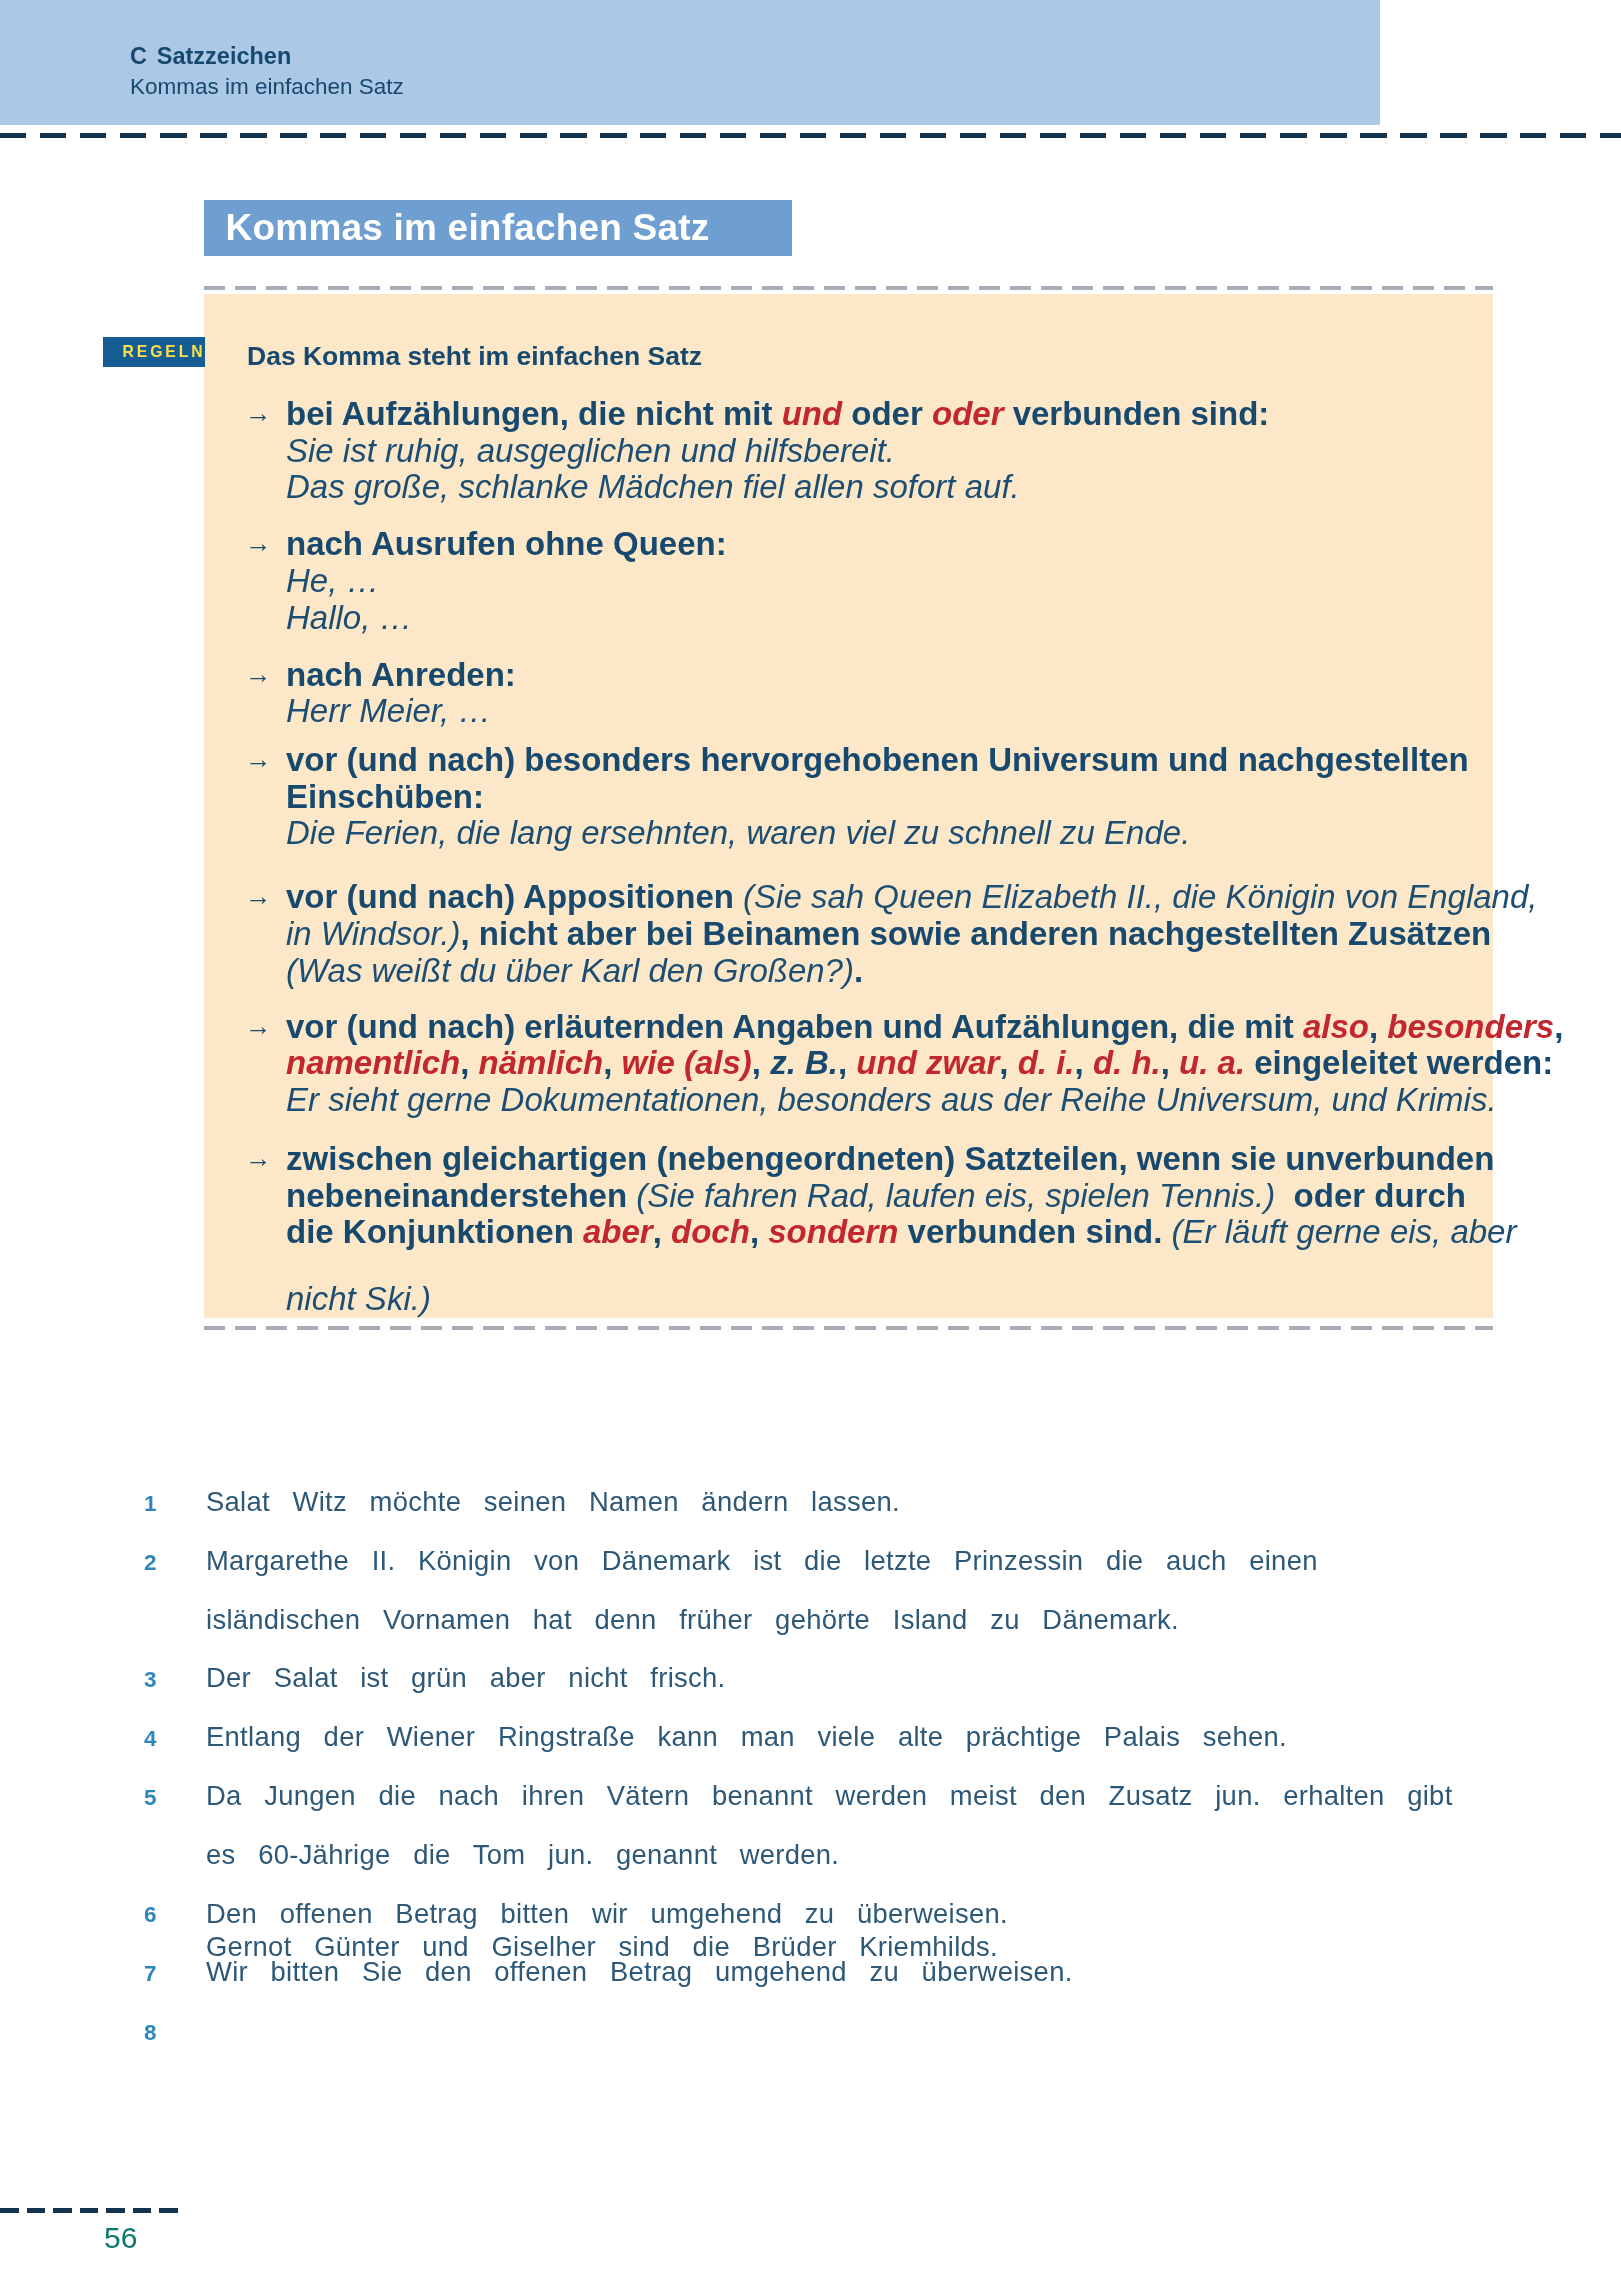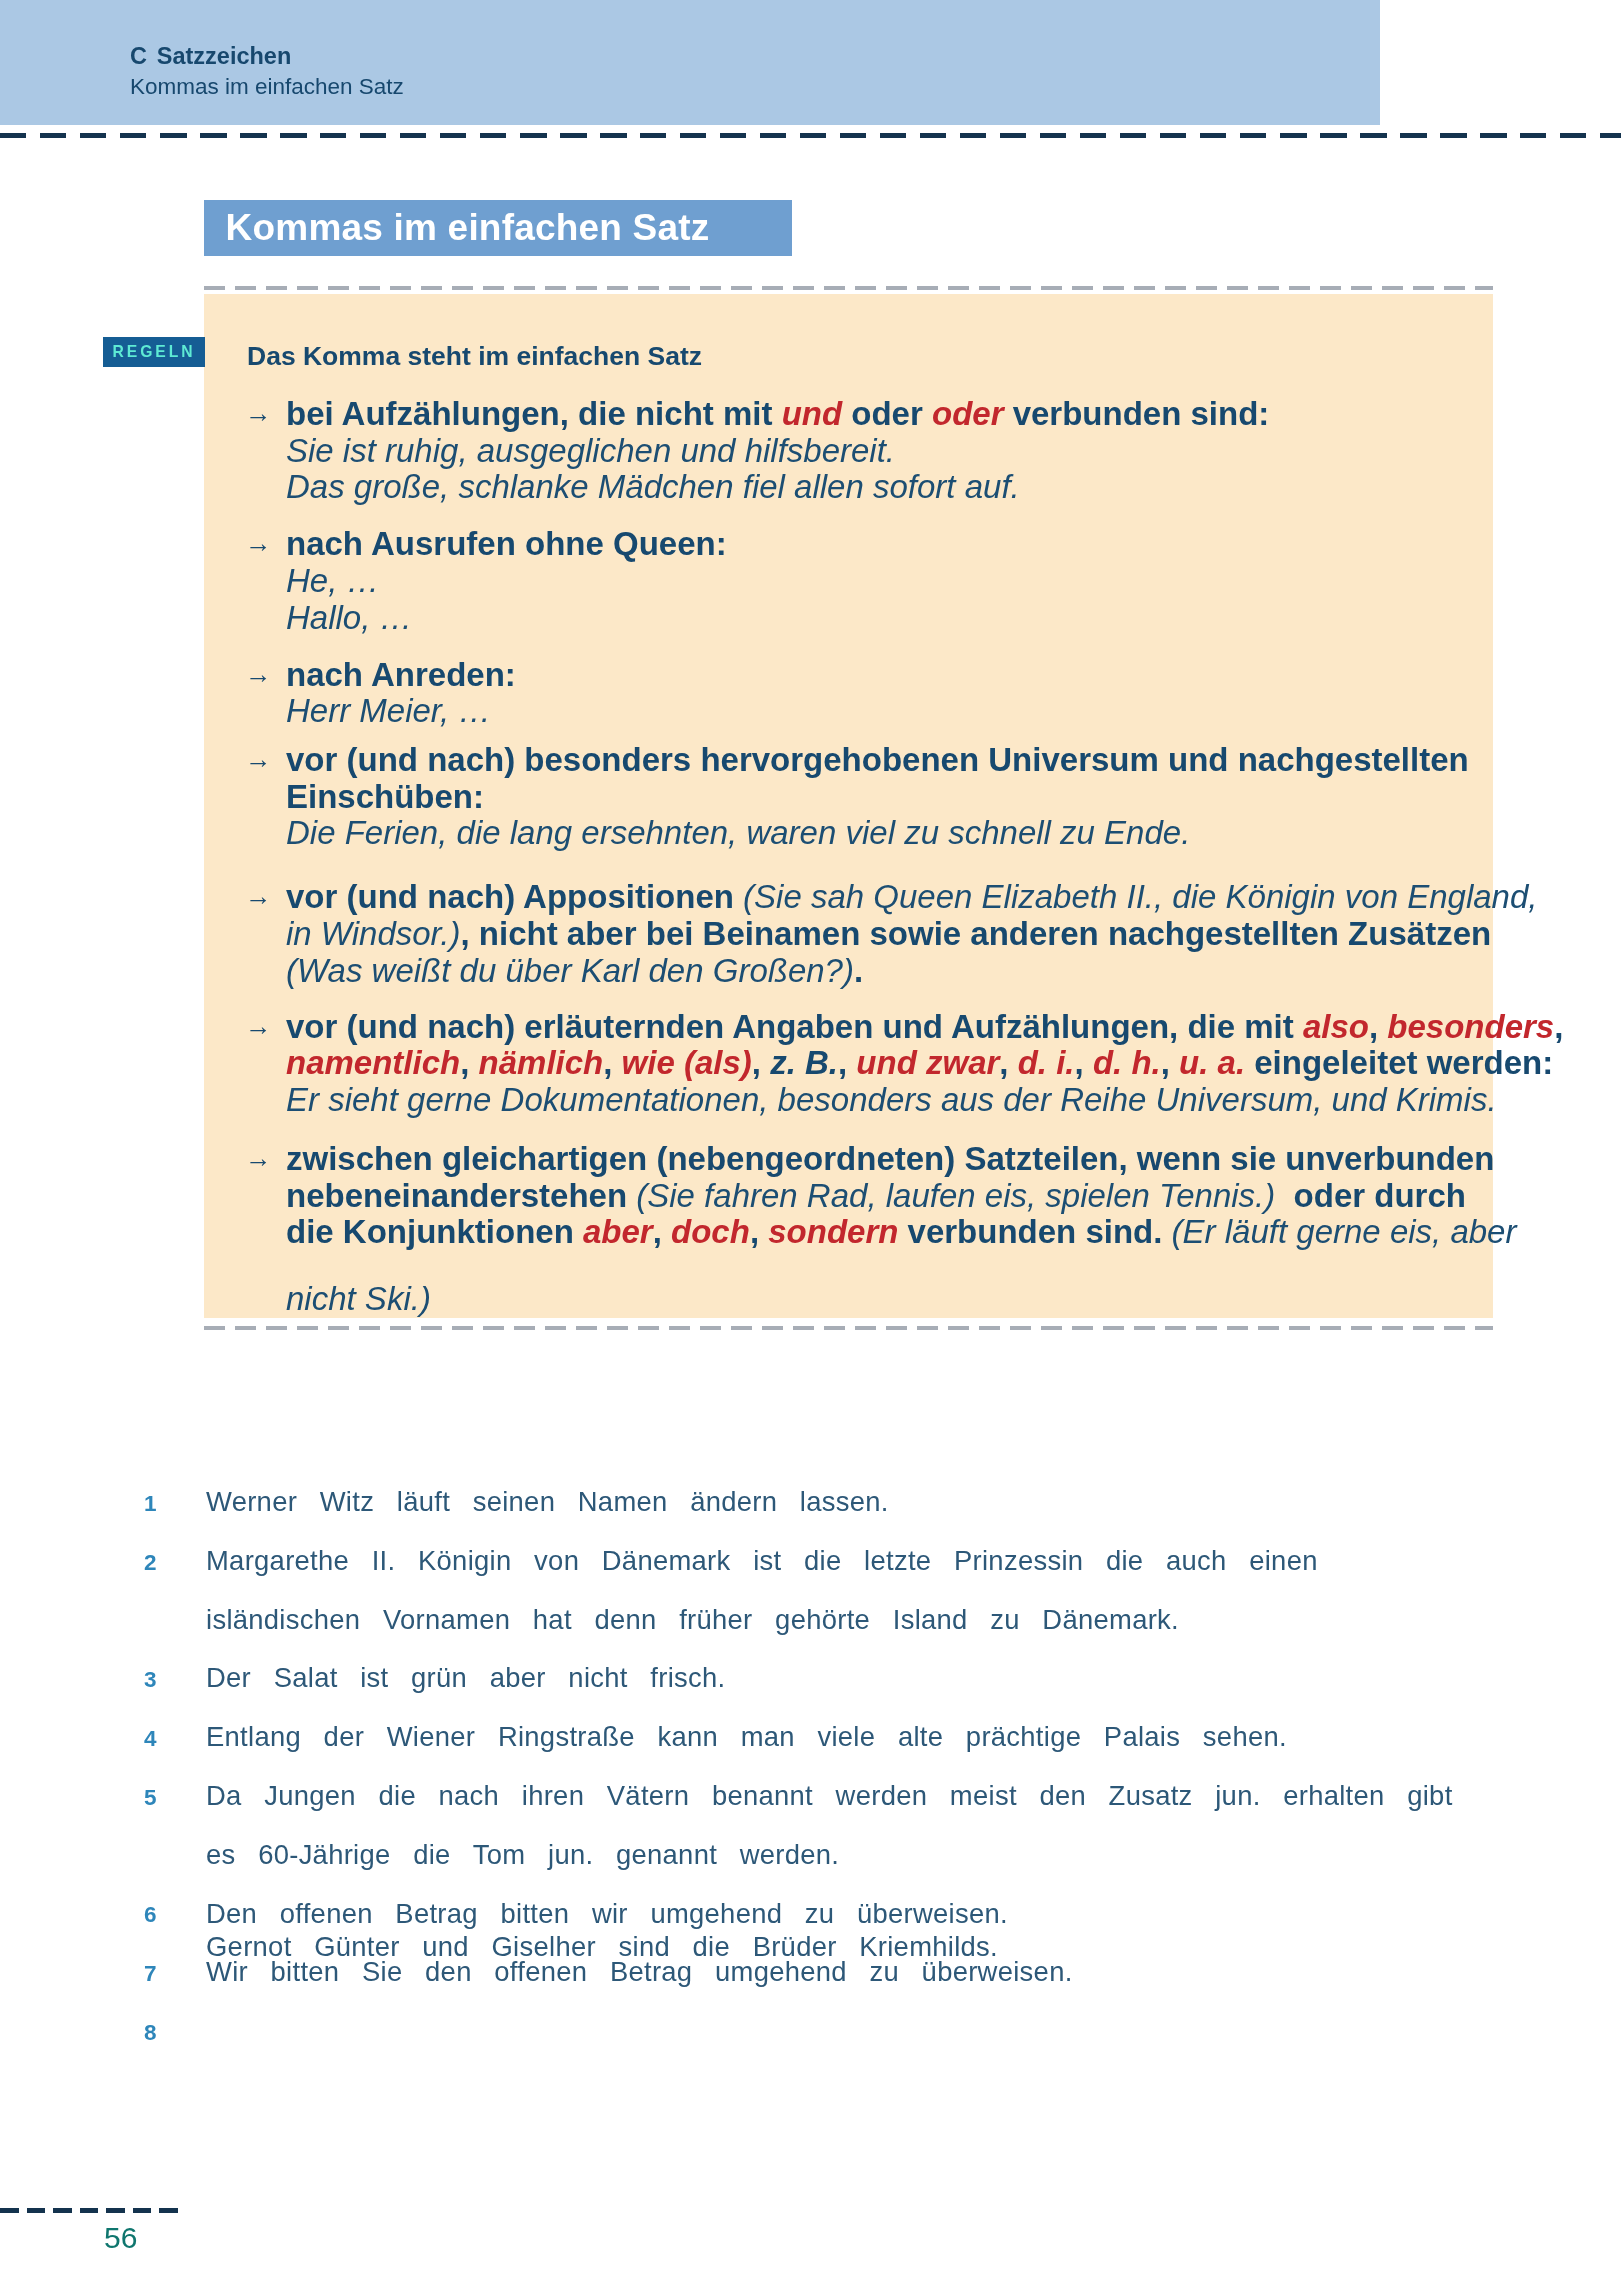--- a/index.html
+++ b/index.html
@@ -19,21 +19,21 @@
   .title-box span{position:absolute;left:21.6px;top:6.9px;font-size:37px;font-weight:700;color:#ffffff;white-space:nowrap;letter-spacing:0.2px;}
 
   
   .gray-dash{position:absolute;left:204px;width:1289px;height:3.9px;
         background:repeating-linear-gradient(90deg,#a7adb6 0 20.6px,transparent 20.6px 31px);}
   .gray-dash.top{top:286px;}
   .gray-dash.bottom{top:1326px;}
   .rules-box{position:absolute;left:204px;top:294px;width:1289px;height:1024px;background:#fce8c8;}
   .regeln-tag{position:absolute;left:103px;top:337px;width:102px;height:30px;background:#155d94;
         display:flex;align-items:center;justify-content:center;}
-  .regeln-tag span{color:#5eead4;font-size:15.7px;font-weight:700;letter-spacing:2.9px;}
+  .regeln-tag span{color:#fde047;font-size:15.7px;font-weight:700;letter-spacing:2.9px;padding-left:20px;}
   .rules-heading{position:absolute;left:247px;top:341px;font-size:26.5px;font-weight:700;color:#17496f;white-space:nowrap;}
 
   .rule-arrow{position:absolute;left:245px;width:35px;font-size:26.5px;color:#17496f;line-height:33px;}
   .rule-line{position:absolute;left:286px;font-size:33px;line-height:33px;white-space:nowrap;color:#17496f;}
   .seg-b{font-weight:700;color:#17496f;}
   .seg-i{font-style:italic;font-weight:400;color:#1c4e73;}
   .seg-r{font-style:italic;font-weight:700;color:#c2272d;}
   .seg-bi{font-style:italic;font-weight:700;color:#17496f;}
 
   
@@ -98,21 +98,21 @@
       <div class="rule-line" style="top: 1083px;"><span class="seg-i">Er sieht gerne Dokumentationen, besonders aus der Reihe Universum, und Krimis.</span></div>
       <div class="rule-arrow" style="top: 1142px;">→</div>
       <div class="rule-line" style="top: 1142px;"><span class="seg-b">zwischen gleichartigen (nebengeordneten) Satzteilen, wenn sie unverbunden</span></div>
       <div class="rule-line" style="top: 1179px;"><span class="seg-b">nebeneinanderstehen </span><span class="seg-i">(Sie fahren Rad, laufen eis, spielen Tennis.)</span><span class="seg-b">&nbsp; oder durch</span></div>
       <div class="rule-line" style="top: 1215px;"><span class="seg-b">die Konjunktionen </span><span class="seg-r">aber</span><span class="seg-b">, </span><span class="seg-r">doch</span><span class="seg-b">, </span><span class="seg-r">sondern</span><span class="seg-b"> verbunden sind. </span><span class="seg-i">(Er läuft gerne eis, aber</span></div>
       <div class="rule-line" style="top: 1252px; margin-top: 30px;"><span class="seg-i">nicht Ski.)</span></div>
     </div>
 
   <div id="exercise-layer">
       <div class="ex-num" style="top: 1491px;">1</div>
-      <div class="ex-line" style="top: 1486px;">Werner Witz läuft seinen Namen ändern lassen.</div>
+      <div class="ex-line" style="top: 1486px;">Salat Witz möchte seinen Namen ändern lassen.</div>
       <div class="ex-num" style="top: 1550px;">2</div>
       <div class="ex-line" style="top: 1545px;">Margarethe II. Königin von Dänemark ist die letzte Prinzessin die auch einen</div>
       <div class="ex-line" style="top: 1604px;">isländischen Vornamen hat denn früher gehörte Island zu Dänemark.</div>
       <div class="ex-num" style="top: 1667px;">3</div>
       <div class="ex-line" style="top: 1662px;">Der Salat ist grün aber nicht frisch.</div>
       <div class="ex-num" style="top: 1726px;">4</div>
       <div class="ex-line" style="top: 1721px;">Entlang der Wiener Ringstraße kann man viele alte prächtige Palais sehen.</div>
       <div class="ex-num" style="top: 1785px;">5</div>
       <div class="ex-line" style="top: 1780px;">Da Jungen die nach ihren Vätern benannt werden meist den Zusatz jun. erhalten gibt</div>
       <div class="ex-line" style="top: 1839px;">es 60-Jährige die Tom jun. genannt werden.</div>

